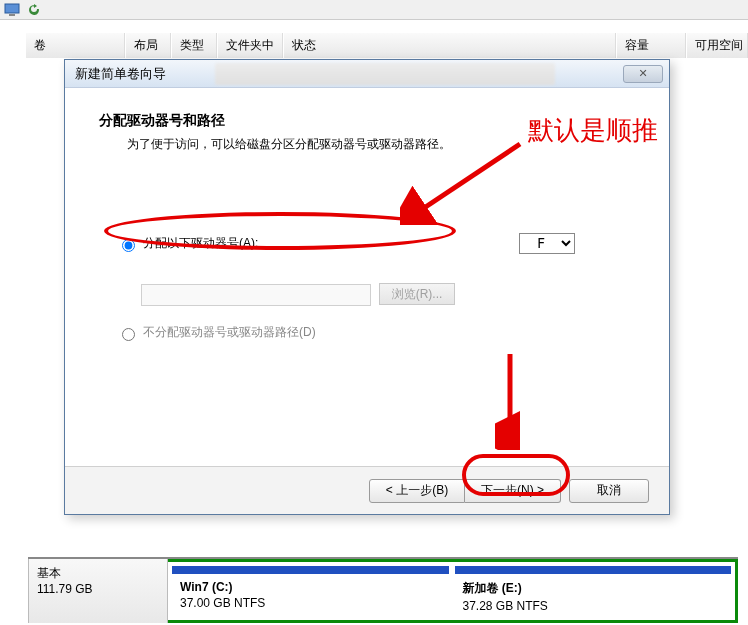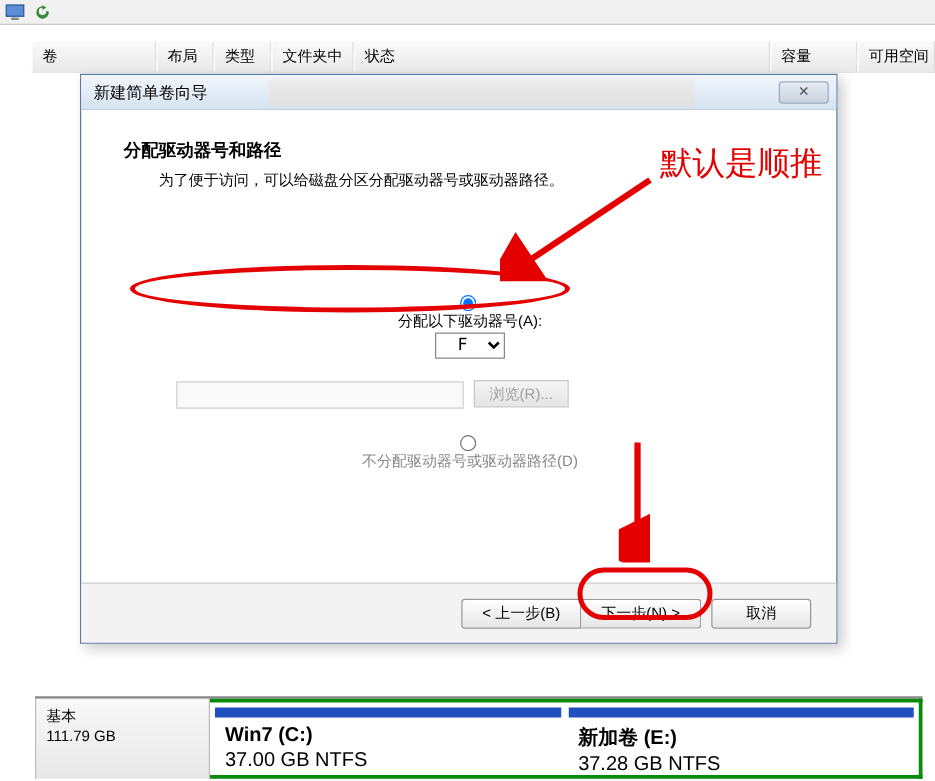--- a/index.html
+++ b/index.html
@@ -79,21 +79,21 @@
     gap: 6px;
     padding: 4px 4px 0 4px;
     border: 3px solid #0a8a0a;
     border-left:none;
   }
   .part {
     flex: 1;
     border-top: 8px solid #2050c0;
     background: #fff;
     padding: 6px 8px 4px;
-    font-size: 16px;
+    font-size: 12px;
     overflow:hidden;
   }
   .part .p-name { font-weight: bold; margin-bottom: 2px;}
   .part .p-size { white-space:nowrap; }
 
   
   .dialog {
     position: absolute;
     left: 64px; top: 59px;
     width: 606px; height: 456px;
@@ -131,21 +131,21 @@
   .content {
     padding: 24px 34px 0 34px;
   }
   .headline { font-size: 14px; font-weight: bold; margin-bottom: 6px; }
   .sub { font-size: 12px; margin-left: 28px; }
 
   .options {
     margin-top: 80px;
     margin-left: 18px;
   }
-  .opt { display:flex; align-items:center; margin: 16px 0; font-size:12px;flex-direction:column; }
+  .opt { display:flex; align-items:center; margin: 28px 0; font-size:12px; }
   .opt input[type=radio]{ margin-right:8px; }
   .opt.disabled { color:#888; }
   .dl-select {
     font-family: monospace;
     width: 56px; height: 21px;
     text-align: center;
     background:#fff;
     border:1px solid #888;
     padding:1px 2px;
   }

